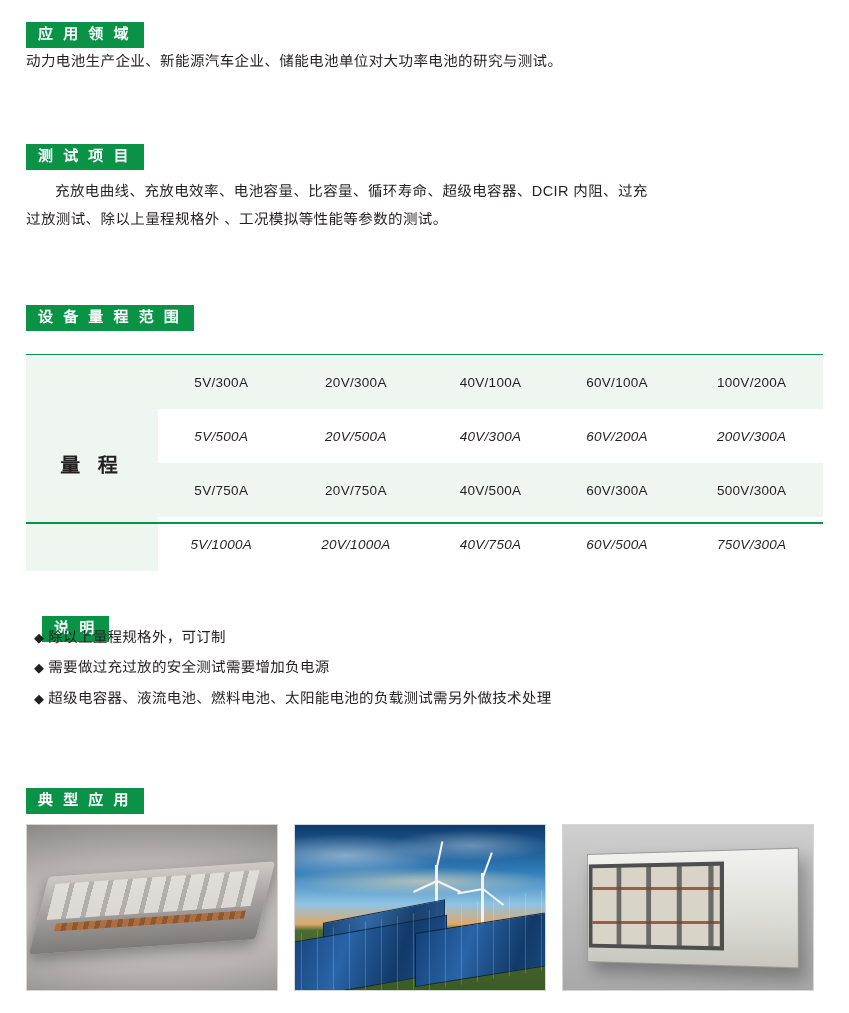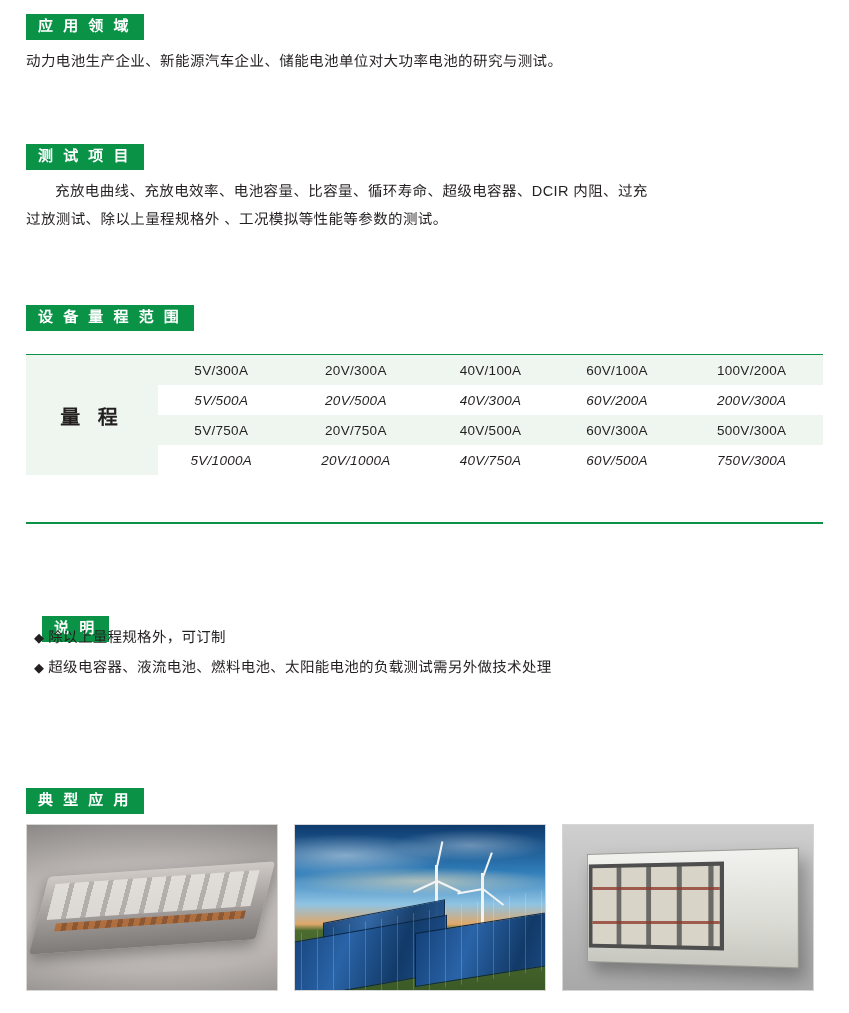--- a/index.html
+++ b/index.html
@@ -60,21 +60,21 @@
     top: 355px;
     width: 797px;
     border-collapse: collapse;
     font-size: 13.5px;
     color: #231f20;
   }
   .range-table td {
     border: none;
     text-align: center;
     padding: 0;
-    height: 30px;
+    height: 54px;
     vertical-align: middle;
     letter-spacing: 0.3px;
   }
   .range-table tr.r-odd td { background: #eef6ef; }
   .range-table tr.r-even td { background: #ffffff; font-style: italic; }
   .range-table .label-cell {
     width: 132px;
     font-weight: bold;
     font-size: 20px;
     letter-spacing: 6px;
@@ -223,21 +223,21 @@
   .photo-container .rack-line {
     position:absolute; left:26px; width:130px; height:3px; background:#8d3b2e; opacity:.8;
     transform: perspective(400px) rotateY(-12deg);
   }
 </style>
 </head>
 <body>
 
 <div class="page">
 
-  <div class="head-wrap" style="top:14px;">
+  <div class="head-wrap" style="top:22px;">
     <span class="section-head">应 用 领 域</span>
   </div>
   <div class="body-text" style="top:48px; width:790px;">动力电池生产企业、新能源汽车企业、储能电池单位对大功率电池的研究与测试。</div>
 
   <div class="head-wrap" style="top:144px;border-radius:10px;">
     <span class="section-head">测 试 项 目</span>
   </div>
   <div class="body-text" style="top:178px; width:800px;">
     <div class="para-indent">充放电曲线、充放电效率、电池容量、比容量、循环寿命、超级电容器、DCIR 内阻、过充</div>
     <div>过放测试、除以上量程规格外 、工况模拟等性能等参数的测试。</div>
@@ -284,20 +284,23 @@
   <div class="tbl-bottom-rule"></div>
 
   <div class="head-wrap" style="top:616px;margin-left:16px;">
     <span class="section-head">说       明</span>
   </div>
   <div class="bullet-list">
     <div class="bullet-row">
       <span class="diamond">◆</span><span>除以上量程规格外，可订制</span>
     </div>
     <div class="bullet-row">
+      <span class="diamond">◆</span><span>需要做过充过放的安全测试需要增加负电源</span>
+    </div>
+    <div class="bullet-row">
       <span class="diamond">◆</span><span>超级电容器、液流电池、燃料电池、太阳能电池的负载测试需另外做技术处理</span>
     </div>
   </div>
 
   <div class="head-wrap" style="top:788px;">
     <span class="section-head">典 型 应 用</span>
   </div>
 
   <div class="img-row">
 

